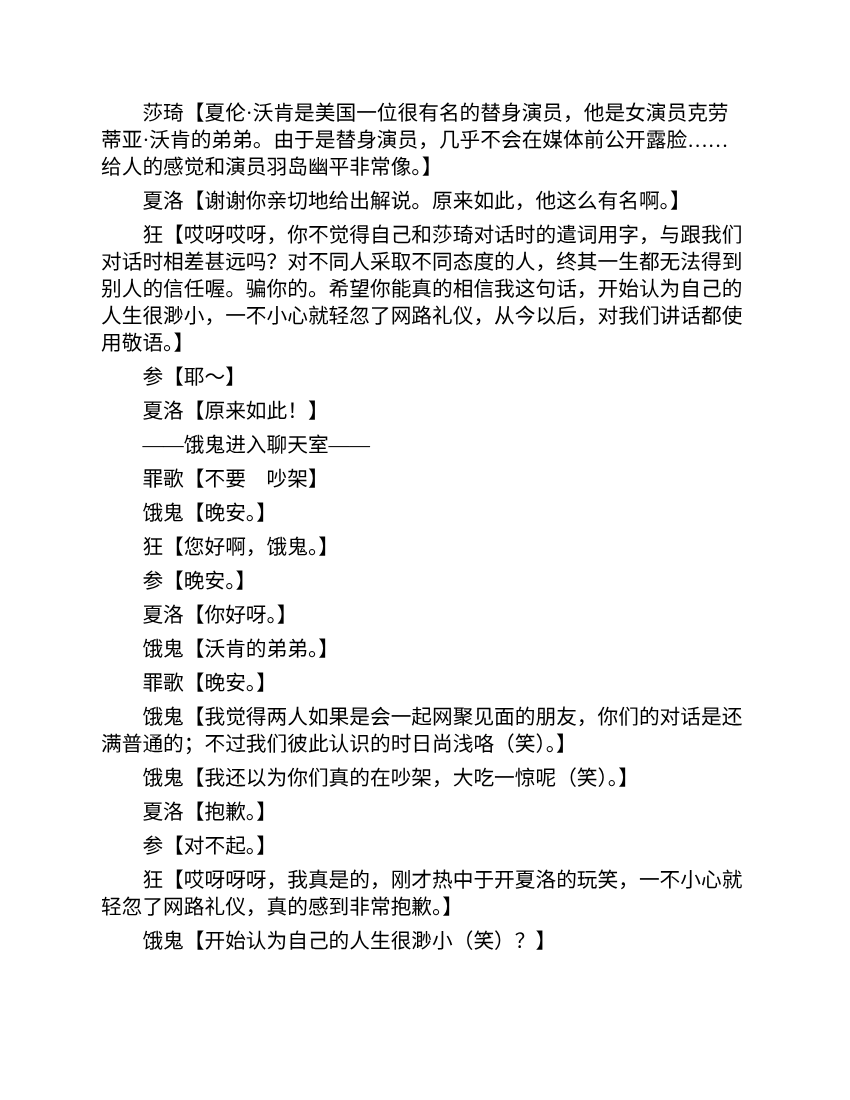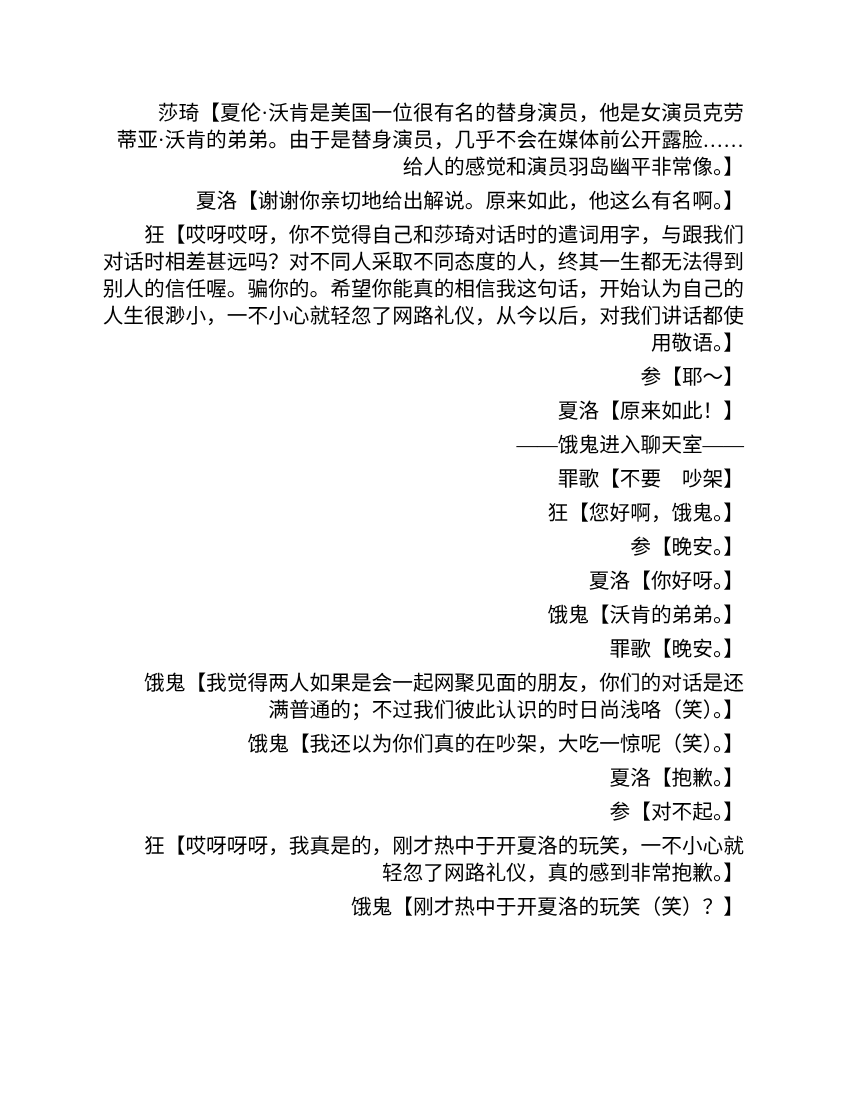--- a/index.html
+++ b/index.html
@@ -20,45 +20,46 @@
       top: 99.5px;
       width: 643px;
     }
     .para {
       margin: 0 0 7px 0;
       padding: 0;
       font-family: "Liberation Serif", "DejaVu Serif", serif;
       font-size: 20.7px;
       line-height: 27px;
       text-indent: 2em;
-      text-align: right;
+      text-align: left;
       color: #000000;
       word-break: normal;
     }
     .speaker, .msg {
       color: #000000;
     }
   </style>
 </head>
 <body>
 
 <div class="page">
   <div class="content">
     <p class="para"><span class="speaker">莎琦</span><span class="msg">【夏伦·沃肯是美国一位很有名的替身演员，他是女演员克劳蒂亚·沃肯的弟弟。由于是替身演员，几乎不会在媒体前公开露脸……给人的感觉和演员羽岛幽平非常像。】</span></p>
     <p class="para"><span class="speaker">夏洛</span><span class="msg">【谢谢你亲切地给出解说。原来如此，他这么有名啊。】</span></p>
     <p class="para"><span class="speaker">狂</span><span class="msg">【哎呀哎呀，你不觉得自己和莎琦对话时的遣词用字，与跟我们对话时相差甚远吗？对不同人采取不同态度的人，终其一生都无法得到别人的信任喔。骗你的。希望你能真的相信我这句话，开始认为自己的人生很渺小，一不小心就轻忽了网路礼仪，从今以后，对我们讲话都使用敬语。】</span></p>
     <p class="para"><span class="speaker">参</span><span class="msg">【耶～】</span></p>
     <p class="para"><span class="speaker">夏洛</span><span class="msg">【原来如此！】</span></p>
     <p class="para"><span class="speaker"></span><span class="msg">——饿鬼进入聊天室——</span></p>
     <p class="para"><span class="speaker">罪歌</span><span class="msg">【不要　吵架】</span></p>
+    <p class="para"><span class="speaker">饿鬼</span><span class="msg">【晚安。】</span></p>
     <p class="para"><span class="speaker">狂</span><span class="msg">【您好啊，饿鬼。】</span></p>
     <p class="para"><span class="speaker">参</span><span class="msg">【晚安。】</span></p>
     <p class="para"><span class="speaker">夏洛</span><span class="msg">【你好呀。】</span></p>
     <p class="para"><span class="speaker">饿鬼</span><span class="msg">【沃肯的弟弟。】</span></p>
     <p class="para"><span class="speaker">罪歌</span><span class="msg">【晚安。】</span></p>
     <p class="para"><span class="speaker">饿鬼</span><span class="msg">【我觉得两人如果是会一起网聚见面的朋友，你们的对话是还满普通的；不过我们彼此认识的时日尚浅咯（笑）。】</span></p>
     <p class="para"><span class="speaker">饿鬼</span><span class="msg">【我还以为你们真的在吵架，大吃一惊呢（笑）。】</span></p>
     <p class="para"><span class="speaker">夏洛</span><span class="msg">【抱歉。】</span></p>
     <p class="para"><span class="speaker">参</span><span class="msg">【对不起。】</span></p>
     <p class="para"><span class="speaker">狂</span><span class="msg">【哎呀呀呀，我真是的，刚才热中于开夏洛的玩笑，一不小心就轻忽了网路礼仪，真的感到非常抱歉。】</span></p>
-    <p class="para"><span class="speaker">饿鬼</span><span class="msg">【刚才热中于开夏洛的玩笑（笑）？】</span></p>
+    <p class="para"><span class="speaker">饿鬼</span><span class="msg">【开始认为自己的人生很渺小（笑）？】</span></p>
   </div>
 </div>
 
 </body></html>

